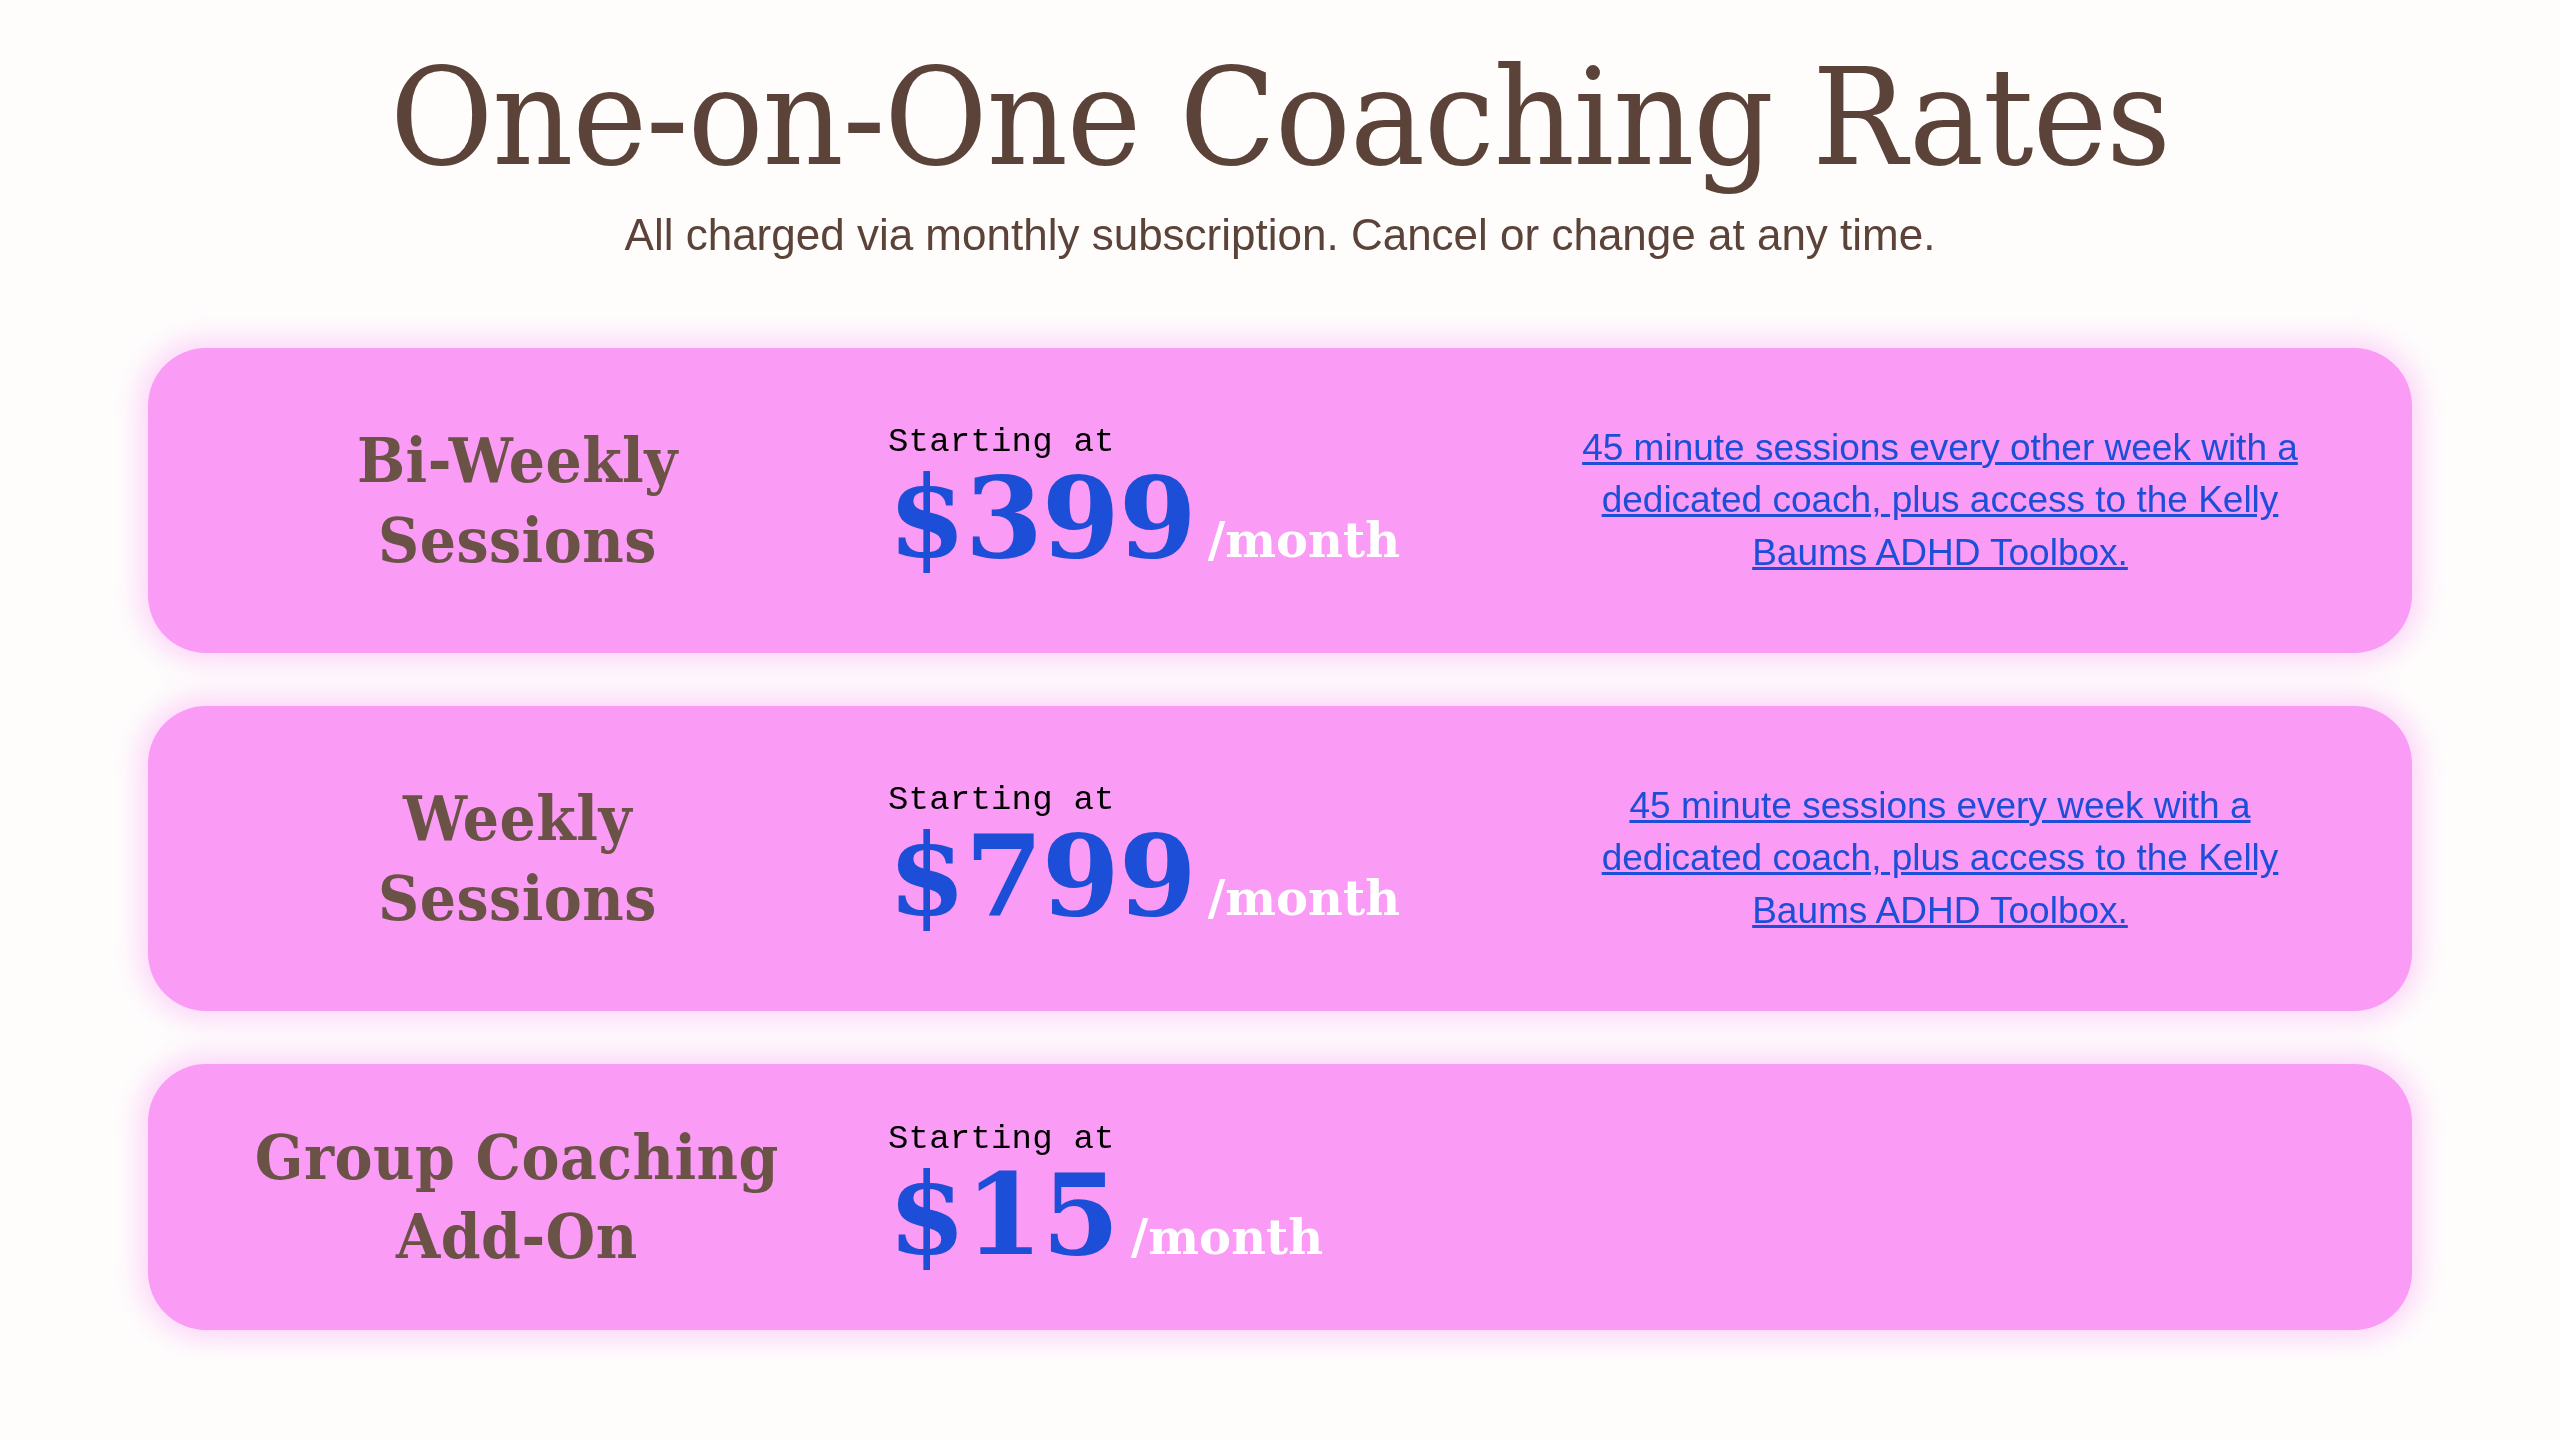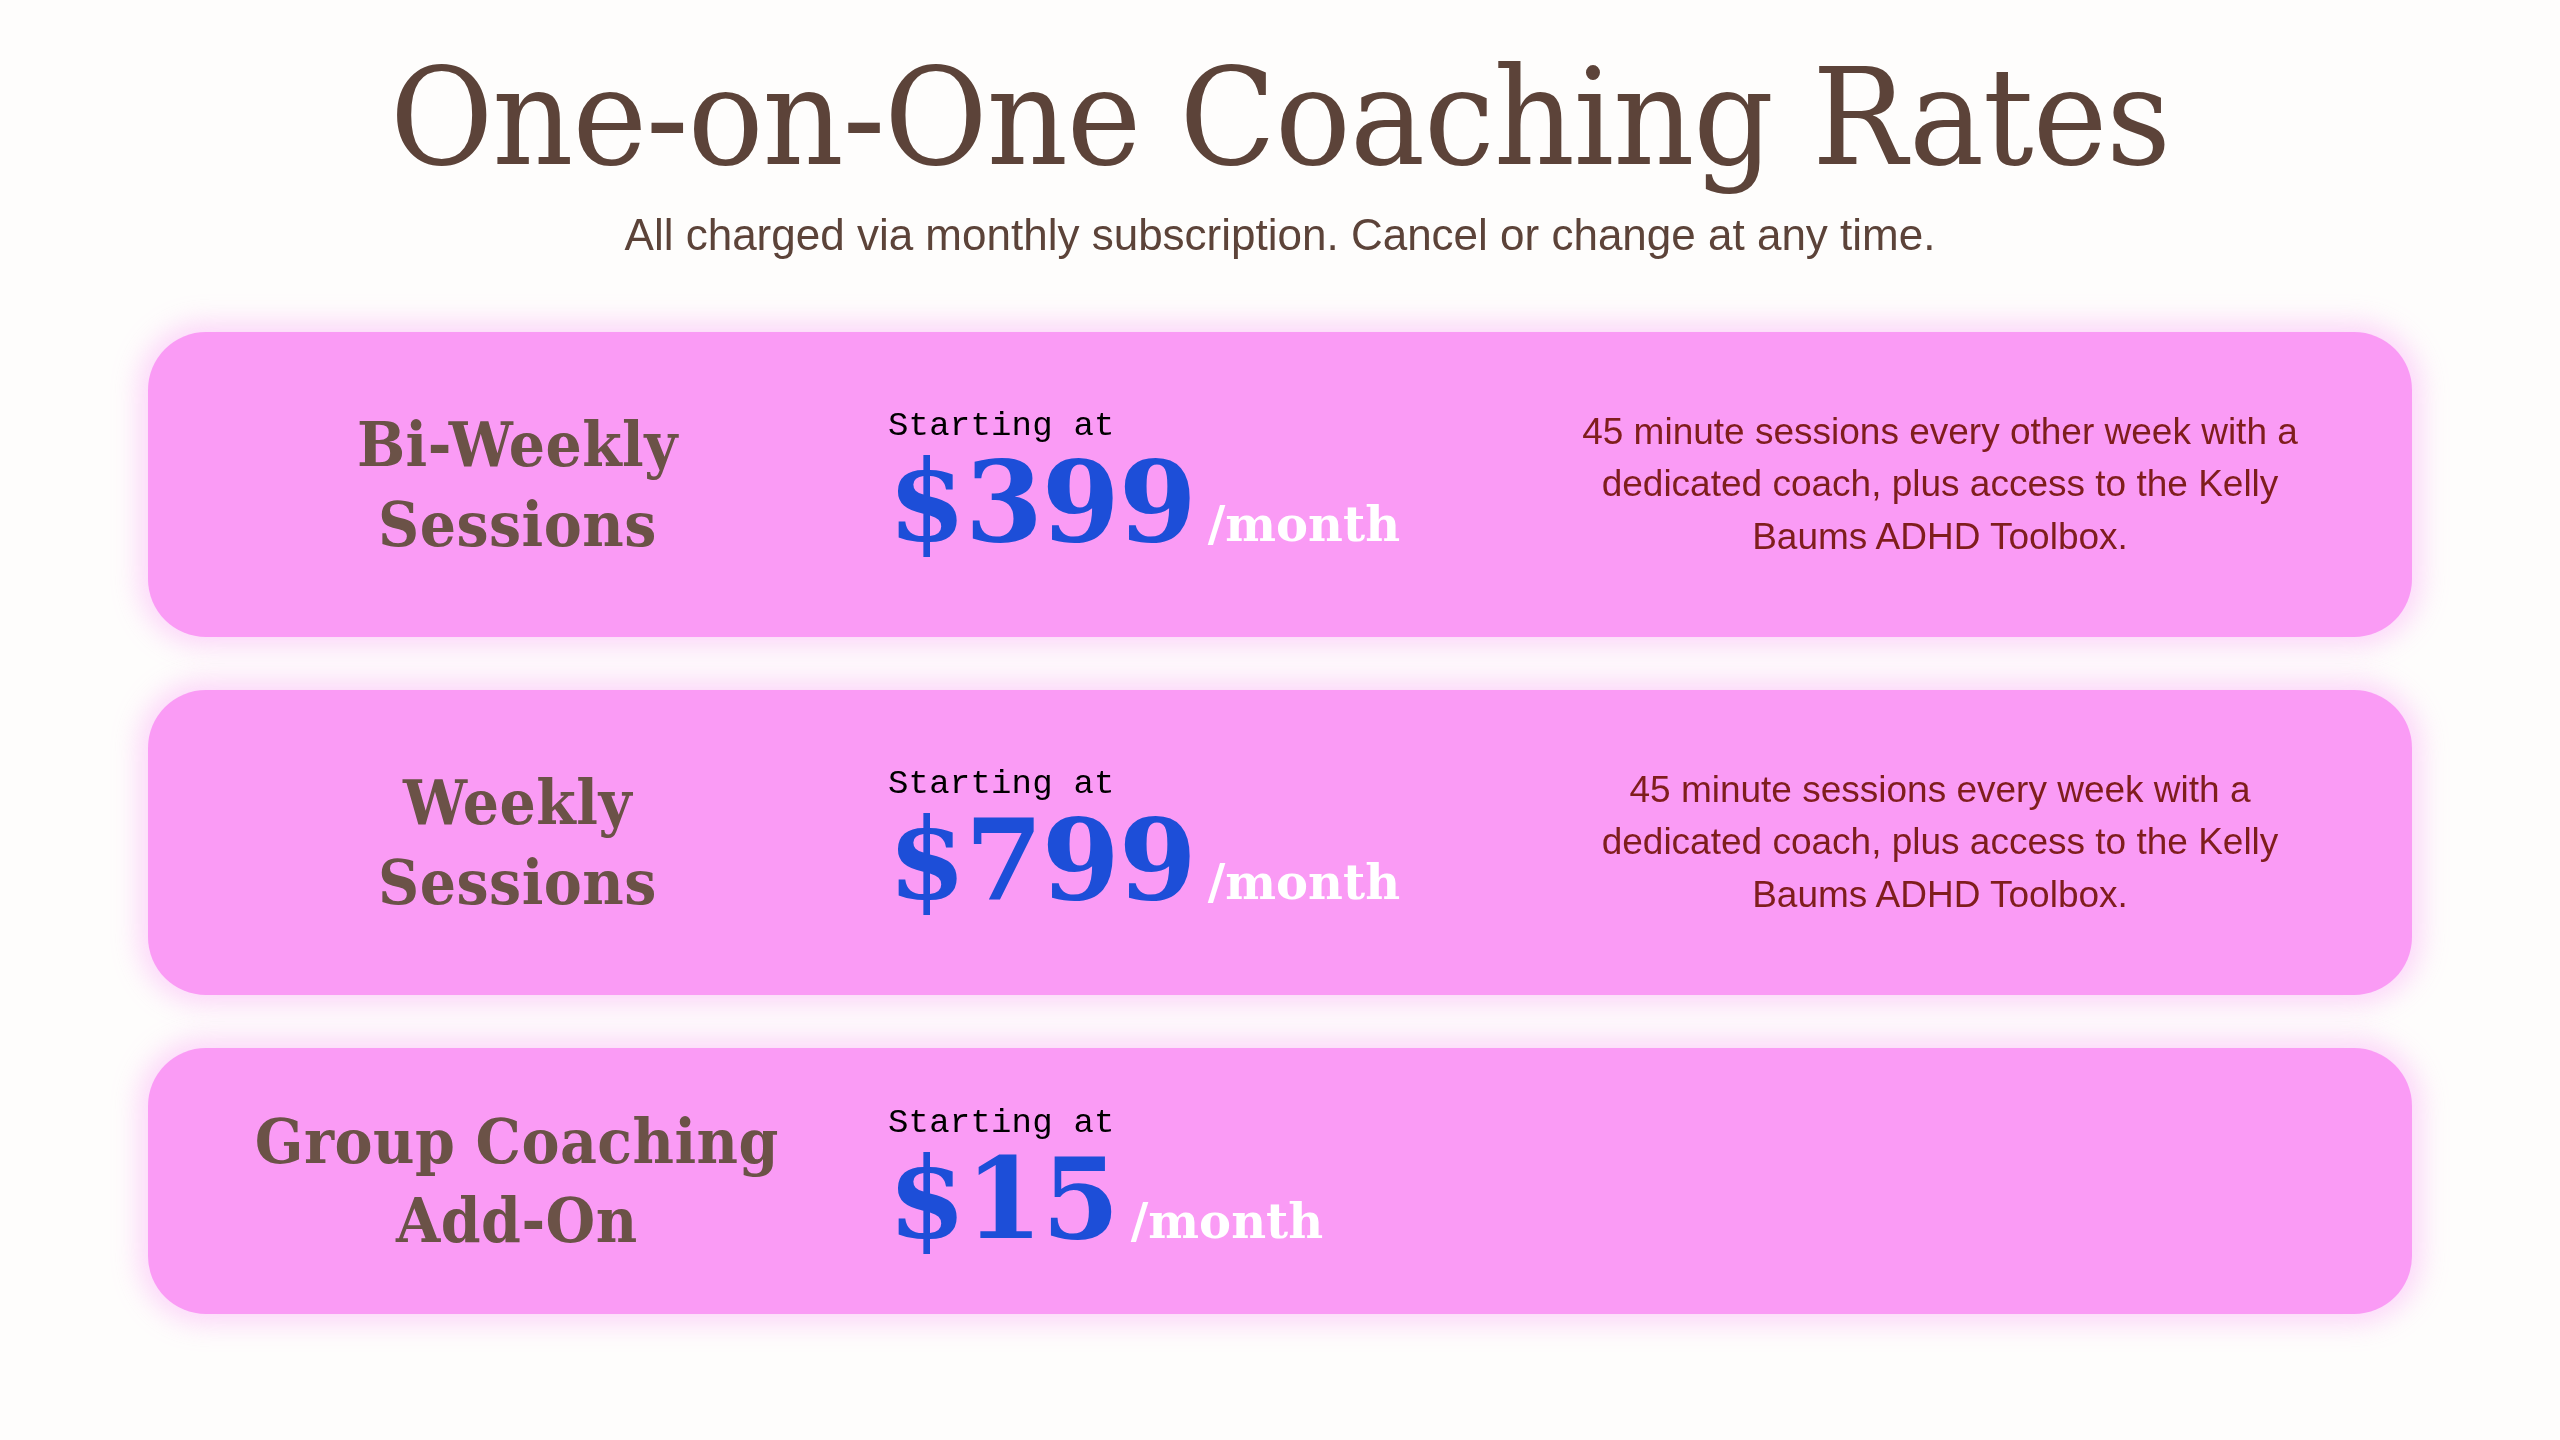--- a/index.html
+++ b/index.html
@@ -48,21 +48,21 @@
     line-height: 1.2;
     color: #5C4339;
     margin: 22px 0 0 0;
     white-space: nowrap;
   }
 
   
   .cards {
     position: absolute;
     left: 148px;
-    top: 332px;
+    top: 348px;
     width: 2264px;
   }
 
   .card {
     position: relative;
     display: flex;
     align-items: center;
     background: #FA9BF5;
     border-radius: 58px;
     box-shadow: 0 0 26px 10px rgba(250, 155, 245, 0.38);
@@ -138,23 +138,24 @@
     flex: 1 1 auto;
     text-align: center;
     padding: 0 44px 0 10px;
   }
 
   .plan-desc {
     font-family: "Liberation Sans", sans-serif;
     font-weight: 400;
     font-size: 37px;
     line-height: 1.42;
-    color: #7f1d1d;
+    color: #1d4ed8;
     max-width: 760px;
     margin: 8px auto;
+    text-decoration: underline;
   }
 </style>
 </head>
 <body>
 
 <div class="page">
 
   <div class="header">
     <h1 class="page-title">One-on-One Coaching Rates</h1>
     <p class="page-subtitle">All charged via monthly subscription. Cancel or change at any time.</p>

